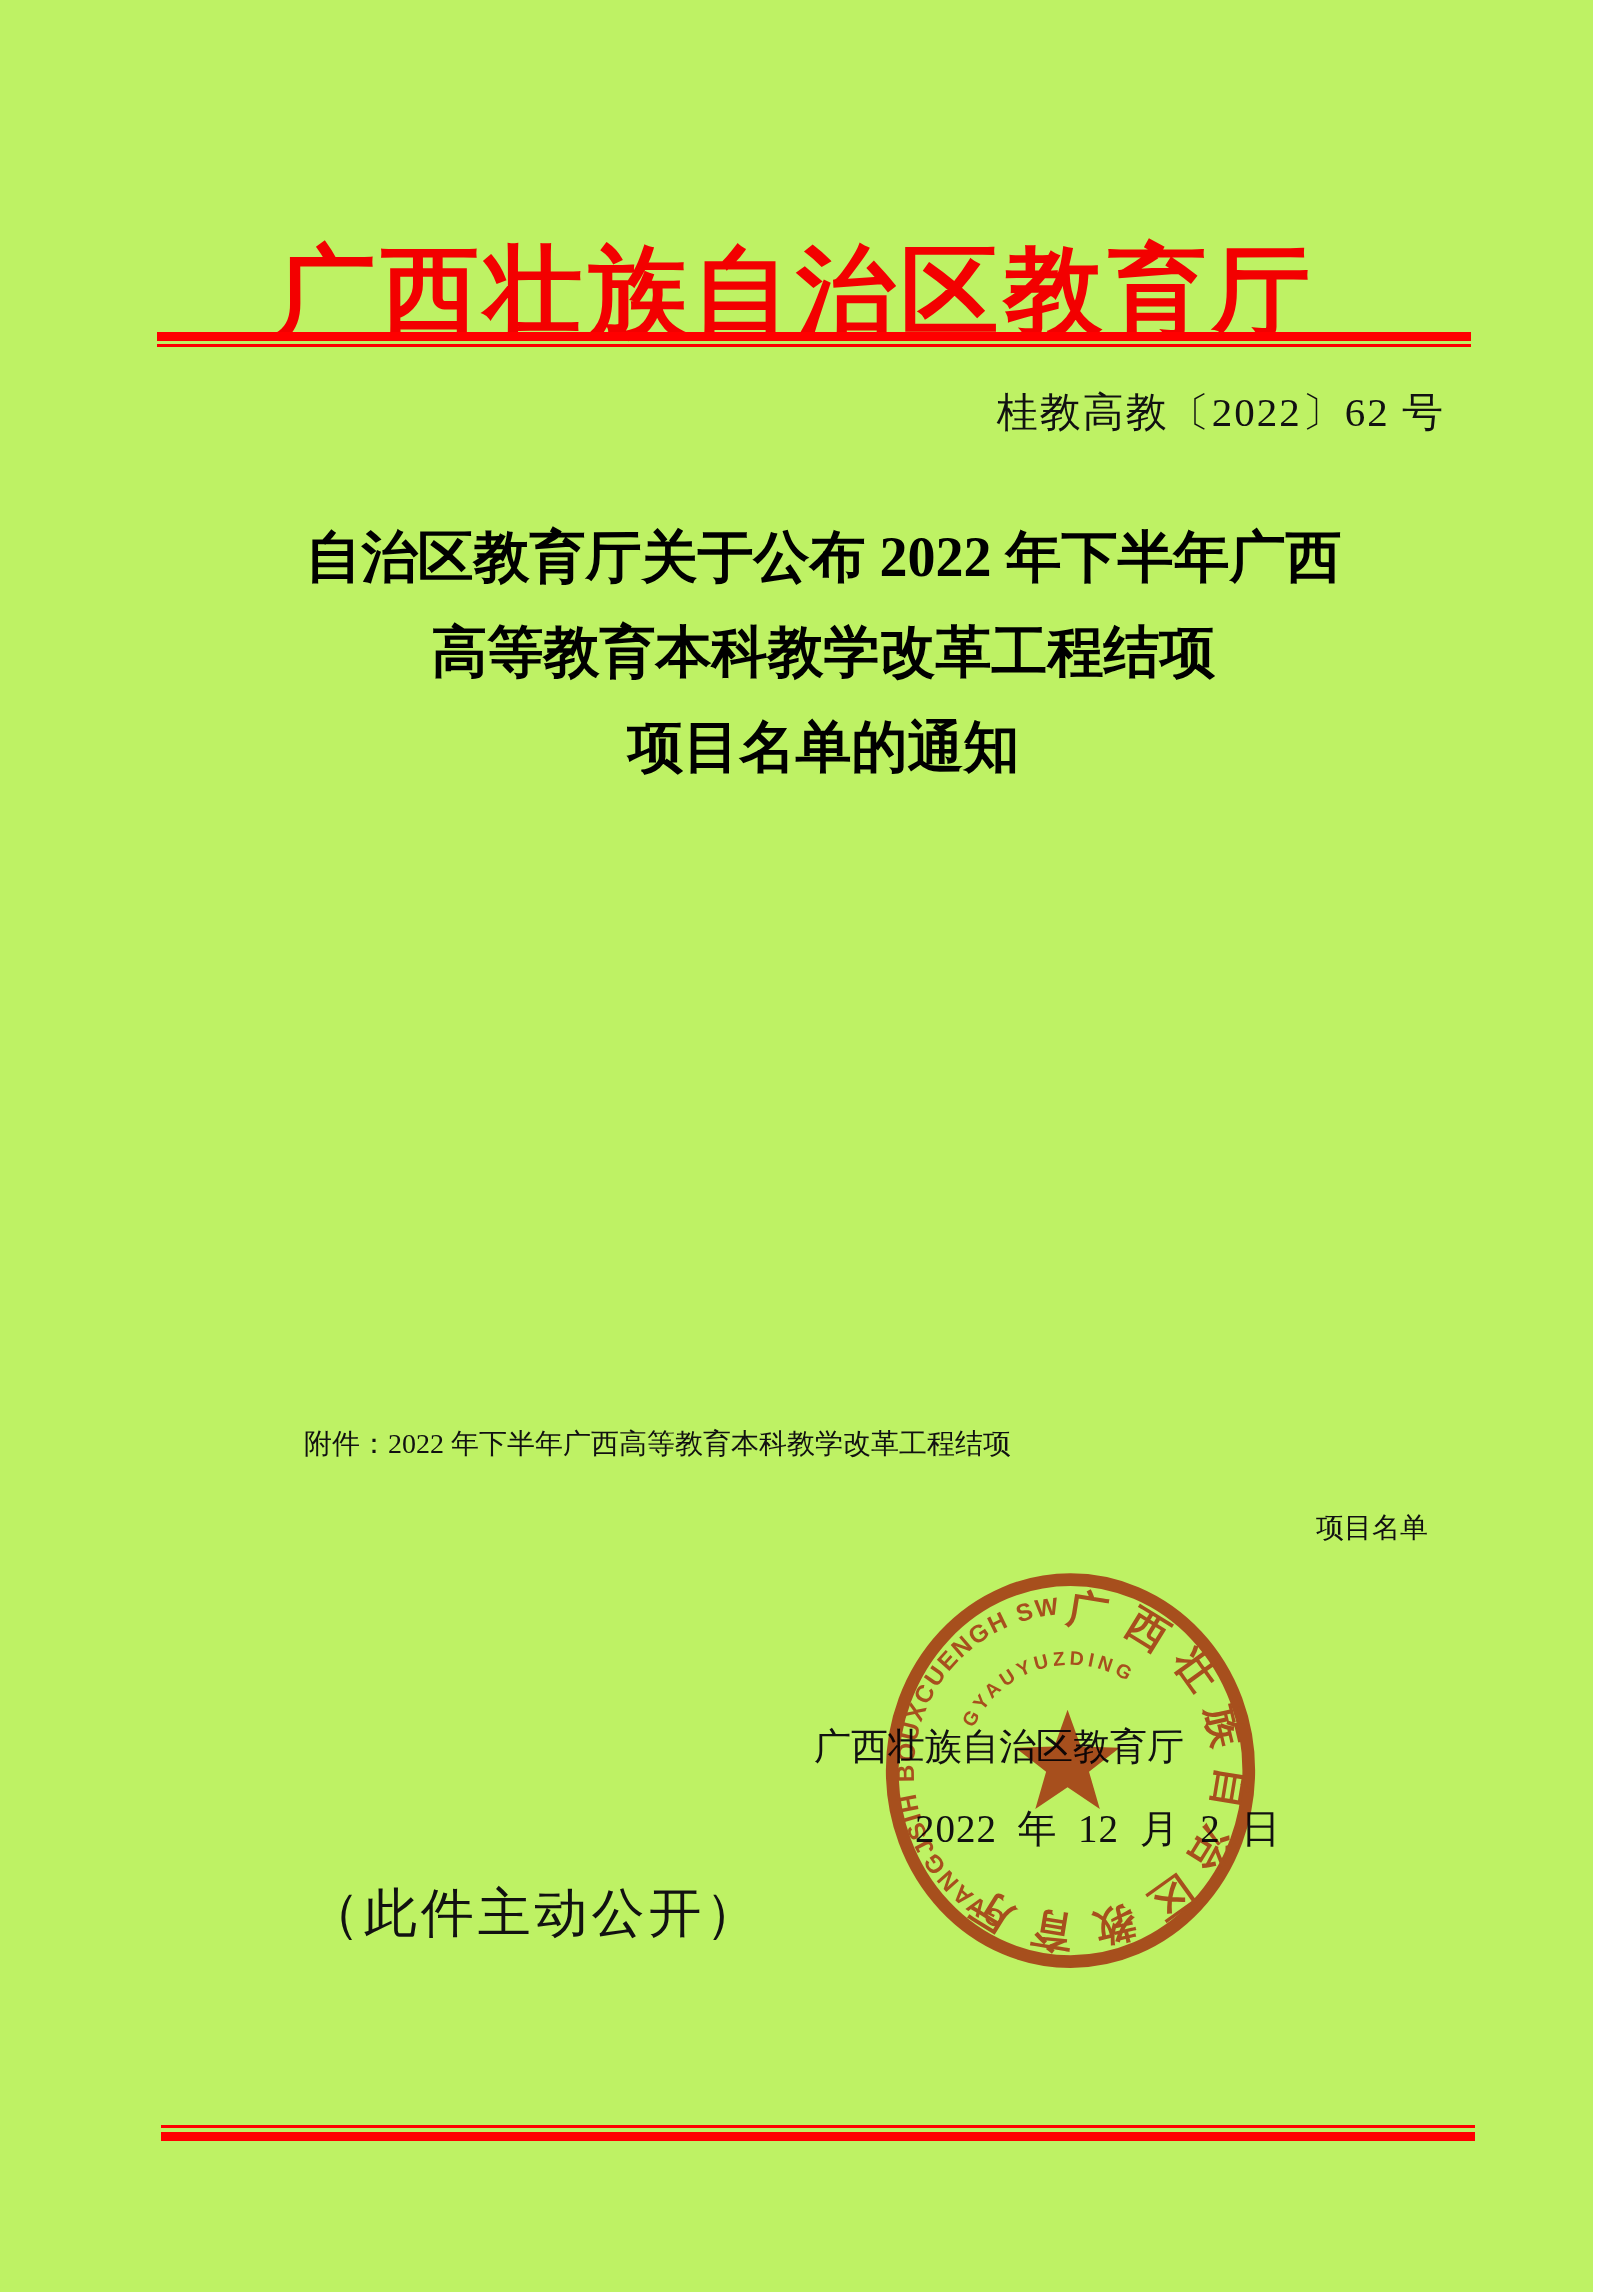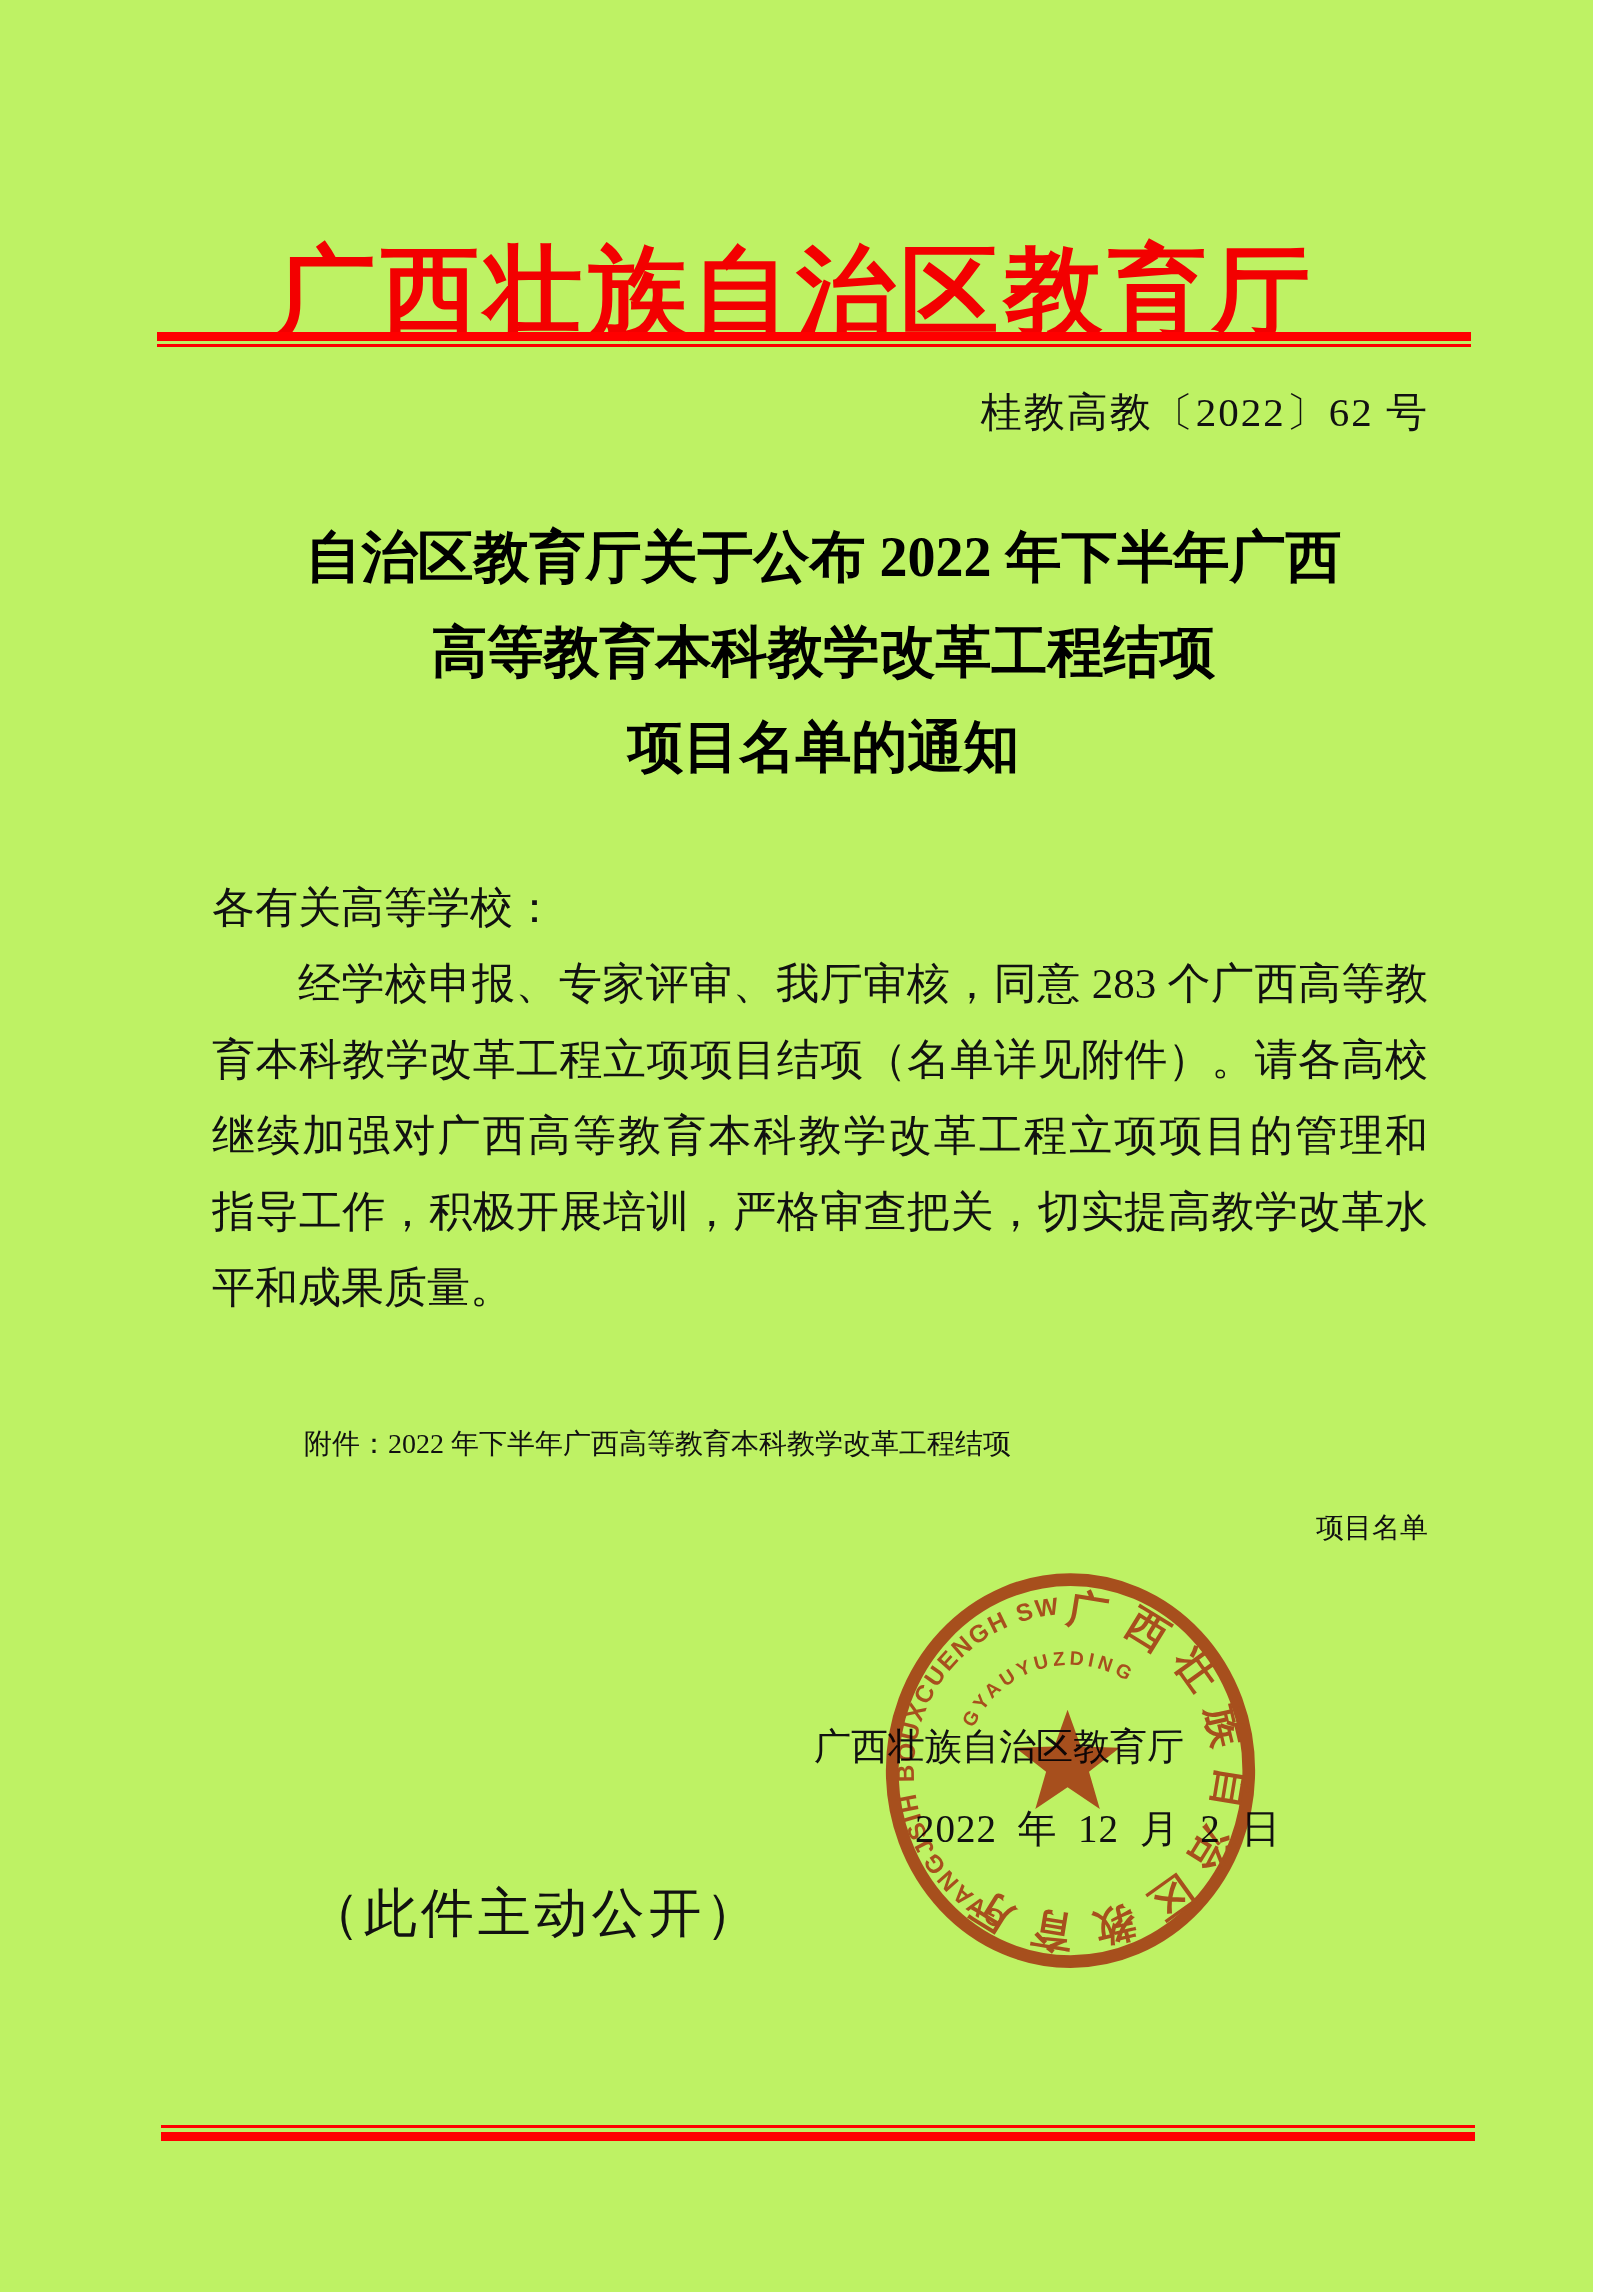--- a/index.html
+++ b/index.html
@@ -21,21 +21,21 @@
     font-weight:bold;
     letter-spacing:5.9px;
     color:#f30000;
     white-space:nowrap;
   }
   .rule{position:absolute;left:157px;width:1314px;}
   .rule-top-thick{top:332px;height:8.8px;background:#ff0000;}
   .rule-top-thin{top:344px;height:2.9px;background:#ff0000;}
   .doc-number{
     position:absolute;
-    left:0; top:385px; width:1429px;
+    left:16px; top:385px; width:1429px;
     text-align:right;
     font-size:41px;
     letter-spacing:2px;
     white-space:nowrap;
   }
   
   .notice-title{
     position:absolute;
     left:0; top:510px; width:1647px;
     text-align:center;
@@ -109,28 +109,20 @@
   <div class="rule rule-top-thin"></div>
 
   <div class="doc-number">桂教高教〔2022〕62 号</div>
 
   <div class="notice-title">
     <div>自治区教育厅关于公布 2022 年下半年广西</div>
     <div>高等教育本科教学改革工程结项</div>
     <div>项目名单的通知</div>
   </div>
 
-  <div class="body-block">
-    <div class="body-line">各有关高等学校：</div>
-    <div class="body-line j indent">经学校申报、专家评审、我厅审核，同意 283 个广西高等教</div>
-    <div class="body-line j">育本科教学改革工程立项项目结项（名单详见附件）。请各高校</div>
-    <div class="body-line j">继续加强对广西高等教育本科教学改革工程立项项目的管理和</div>
-    <div class="body-line j">指导工作，积极开展培训，严格审查把关，切实提高教学改革水</div>
-    <div class="body-line">平和成果质量。</div>
-  </div>
 
   <div class="attachment-block">
     <div class="attachment-line-1">附件：2022 年下半年广西高等教育本科教学改革工程结项</div>
     <div class="attachment-line-2">项目名单</div>
   </div>
 
   <div class="signature-agency">广西壮族自治区教育厅</div>
   <div class="signature-date">2022 年 12 月 2 日</div>
 
   <div class="disclosure-note">（此件主动公开）</div>

